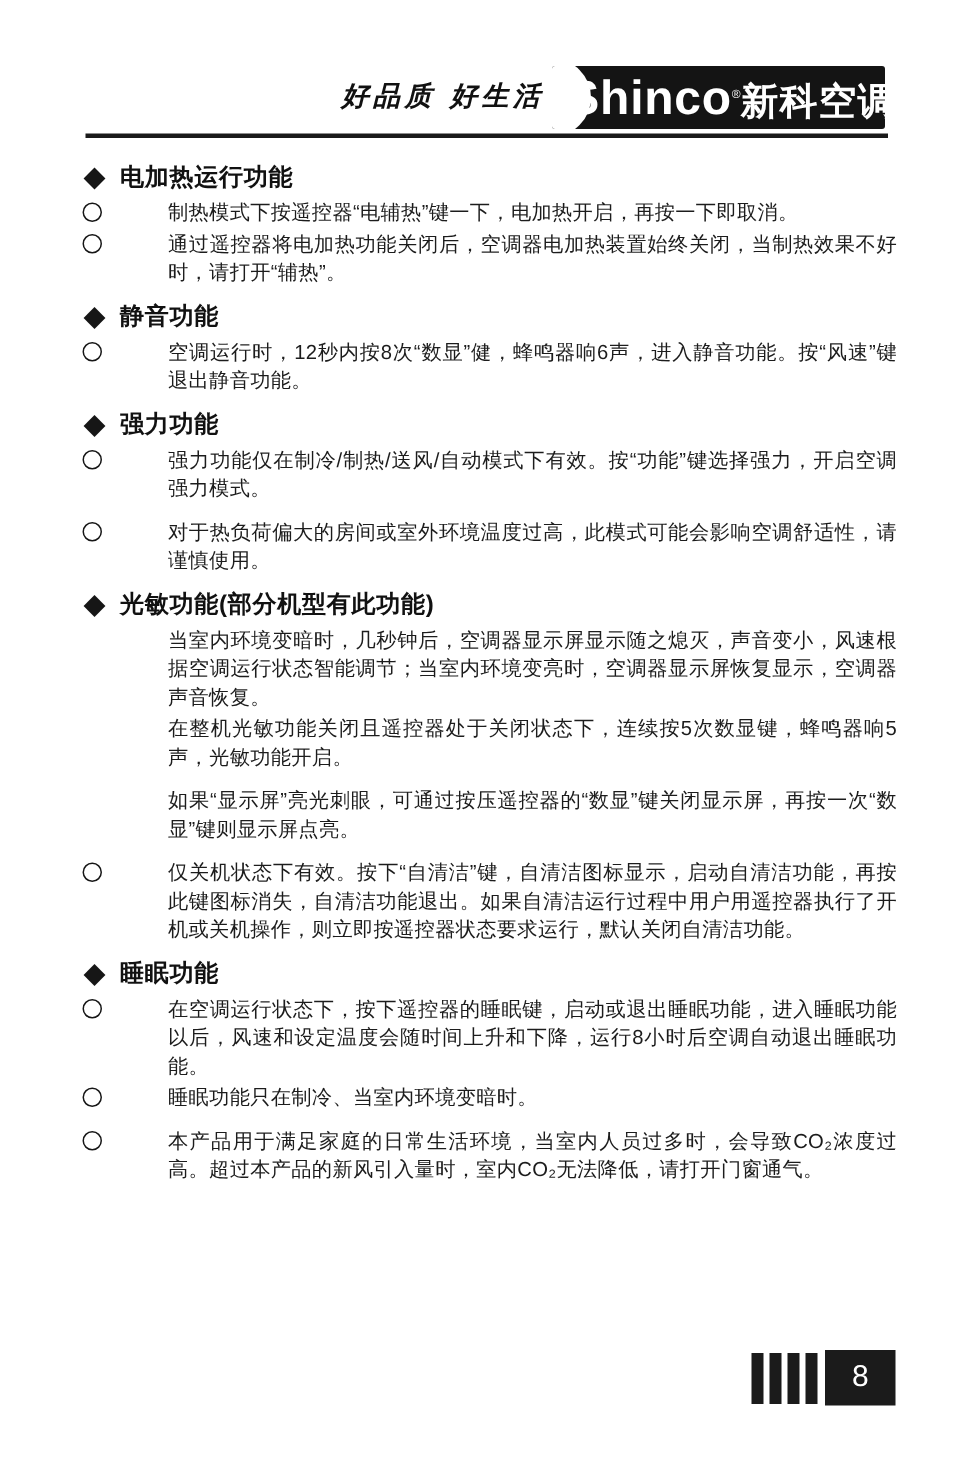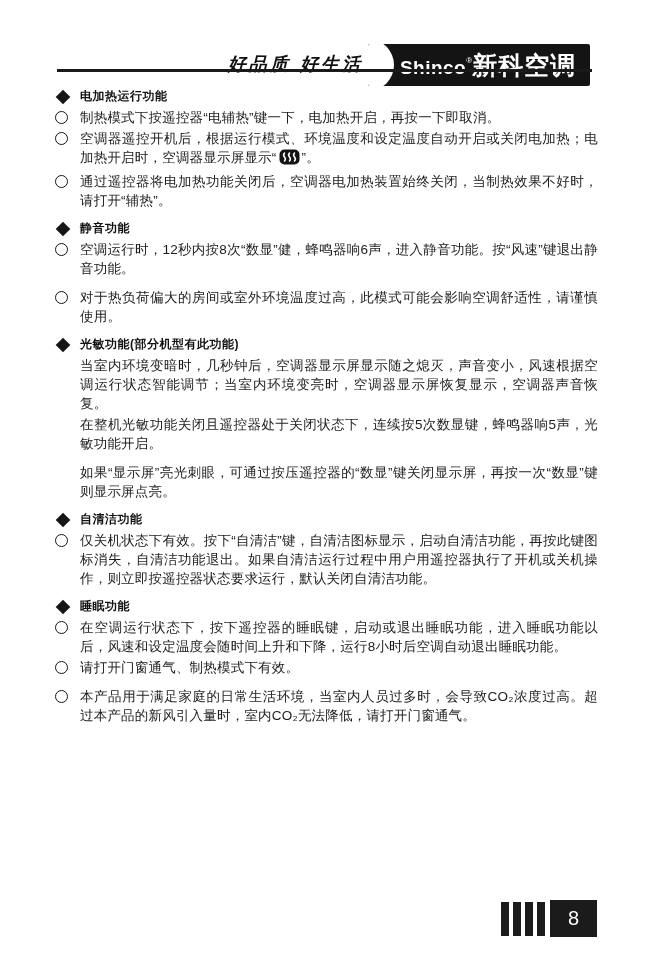--- a/index.html
+++ b/index.html
@@ -7,21 +7,21 @@
   body {
     width:650px; height:977px;
     font-family:"Liberation Sans","DejaVu Sans",sans-serif;
     color:#1c1c1c;
     position:relative;
     overflow:hidden;
   }
   .page { padding:0 52px 0 55px; }
 
   
-  .header { position:relative; height:72px; }
+  .header { position:relative; height:92px; }
   .header-rule {
     position:absolute; left:2px; right:6px; bottom:0;
     height:3px; background:#1a1a1a;
   }
   .slogan {
     position:absolute; right:235px; top:52px;
     font-family:"DejaVu Serif","Liberation Serif",serif;
     font-style:italic; font-weight:bold;
     font-size:18px; letter-spacing:3px; color:#111;
     white-space:nowrap;
@@ -32,36 +32,36 @@
     background:#141414; border-radius:2px;
     overflow:hidden;
     display:flex; align-items:center; justify-content:center;
   }
   .banner::before {
     content:""; position:absolute; left:-26px; top:50%;
     transform:translateY(-50%);
     width:52px; height:52px; background:#ffffff; border-radius:50%;
   }
   .banner-inner { position:relative; display:flex; align-items:baseline; padding-left:18px; white-space:nowrap; }
-  .brand-en { color:#fff; font-weight:bold; font-size:19px; letter-spacing:0.5px; }
+  .brand-en { color:#fff; font-weight:bold; font-size:32px; letter-spacing:0.5px; }
   .brand-reg { color:#fff; font-size:8px; vertical-align:super; position:relative; top:-11px; }
   .brand-cn { color:#fff; font-weight:bold; font-size:25px; letter-spacing:1px; }
 
   
   .content { padding-top:6px; }
   .section { margin-top:10px; }
   .section-heading { display:flex; align-items:center; margin-bottom:3px; }
   .diamond {
     width:12px; height:12px; background:#161616;
     transform:rotate(45deg) scale(0.86);
     margin:0 11px 0 2px; flex:0 0 12px;
   }
-  .section-title { font-size:12px; font-weight:bold; letter-spacing:0.5px; color:#111; }
-
-  .item { display:flex; margin-bottom:2px; }
+  .section-title { font-size:16px; font-weight:bold; letter-spacing:0.5px; color:#111; }
+
+  .item { display:flex; margin-bottom:2px;gap:32px; }
   .bullet-col { flex:0 0 25px; padding-top:3px; }
   .circle {
     width:13px; height:13px; border:1.7px solid #161616;
     border-radius:50%; display:block; background:#fff;
   }
   .bullet-none { flex:0 0 25px; }
   .item-text { flex:1; font-size:13.5px; line-height:19px; letter-spacing:0.2px; text-align:justify; }
 
   .heater-icon { display:inline-block; vertical-align:-3px; margin:0 2px; }
 
@@ -105,48 +105,49 @@
       <div class="item">
         <span class="bullet-col">
             <span class="circle"></span>
           </span>
         <span class="item-text">制热模式下按遥控器“电辅热”键一下，电加热开启，再按一下即取消。</span>
       </div>
       <div class="item">
         <span class="bullet-col">
             <span class="circle"></span>
           </span>
-        <span class="item-text"><span>空调器遥控开机后，根据运行模式、环境温度和设定温度自动开启或关闭电加热；电加热开启时，空调器显示屏显示“</span><span class="heater-icon"><svg width="21" height="16" viewBox="0 0 21 16">
-                <rect x="0.5" y="0.5" width="20" height="15" rx="5" fill="#141414"></rect>
-                <path d="M5.5 4 q-1.8 2 0 4 q1.8 2 0 4" stroke="#fff" stroke-width="1.6" fill="none" stroke-linecap="round"></path>
-                <path d="M10.5 4 q-1.8 2 0 4 q1.8 2 0 4" stroke="#fff" stroke-width="1.6" fill="none" stroke-linecap="round"></path>
-                <path d="M15.5 4 q-1.8 2 0 4 q1.8 2 0 4" stroke="#fff" stroke-width="1.6" fill="none" stroke-linecap="round"></path>
-              </svg></span><span>”。</span></span>
-      </div>
-      <div class="item">
-        <span class="bullet-col">
-            <span class="circle"></span>
-          </span>
         <span class="item-text">通过遥控器将电加热功能关闭后，空调器电加热装置始终关闭，当制热效果不好时，请打开“辅热”。</span>
       </div>
     </div>
 
     <div class="section">
       <div class="section-heading">
         <span class="diamond"></span>
         <span class="section-title">静音功能</span>
       </div>
       <div class="item">
         <span class="bullet-col">
             <span class="circle"></span>
           </span>
         <span class="item-text">空调运行时，12秒内按8次“数显”健，蜂鸣器响6声，进入静音功能。按“风速”键退出静音功能。</span>
       </div>
     </div>
 
+    <div class="section">
+      <div class="section-heading">
+        <span class="diamond"></span>
+        <span class="section-title">强力功能</span>
+      </div>
+      <div class="item">
+        <span class="bullet-col">
+            <span class="circle"></span>
+          </span>
+        <span class="item-text">强力功能仅在制冷/制热/送风/自动模式下有效。按“功能”键选择强力，开启空调强力模式。</span>
+      </div>
+    </div>
 
     <div class="section">
       <div class="item">
         <span class="bullet-col">
             <span class="circle"></span>
           </span>
         <span class="item-text">对于热负荷偏大的房间或室外环境温度过高，此模式可能会影响空调舒适性，请谨慎使用。</span>
       </div>
     </div>
 
@@ -166,24 +167,20 @@
     </div>
 
     <div class="section">
       <div class="item">
         <span class="bullet-none"></span>
         <span class="item-text">如果“显示屏”亮光刺眼，可通过按压遥控器的“数显”键关闭显示屏，再按一次“数显”键则显示屏点亮。</span>
       </div>
     </div>
 
     <div class="section">
-      <div class="section-heading">
-        <span class="diamond"></span>
-        <span class="section-title">自清洁功能</span>
-      </div>
       <div class="item">
         <span class="bullet-col">
             <span class="circle"></span>
           </span>
         <span class="item-text">仅关机状态下有效。按下“自清洁”键，自清洁图标显示，启动自清洁功能，再按此键图标消失，自清洁功能退出。如果自清洁运行过程中用户用遥控器执行了开机或关机操作，则立即按遥控器状态要求运行，默认关闭自清洁功能。</span>
       </div>
     </div>
 
     <div class="section">
       <div class="section-heading">
@@ -193,21 +190,21 @@
       <div class="item">
         <span class="bullet-col">
             <span class="circle"></span>
           </span>
         <span class="item-text">在空调运行状态下，按下遥控器的睡眠键，启动或退出睡眠功能，进入睡眠功能以后，风速和设定温度会随时间上升和下降，运行8小时后空调自动退出睡眠功能。</span>
       </div>
       <div class="item">
         <span class="bullet-col">
             <span class="circle"></span>
           </span>
-        <span class="item-text">请打开门窗通气、制热模式下有效。</span>
+        <span class="item-text">睡眠功能只在制冷、当室内环境变暗时。</span>
       </div>
     </div>
 
     <div class="section">
       <div class="item">
         <span class="bullet-col">
             <span class="circle"></span>
           </span>
         <span class="item-text">本产品用于满足家庭的日常生活环境，当室内人员过多时，会导致CO₂浓度过高。超过本产品的新风引入量时，室内CO₂无法降低，请打开门窗通气。</span>
       </div>

